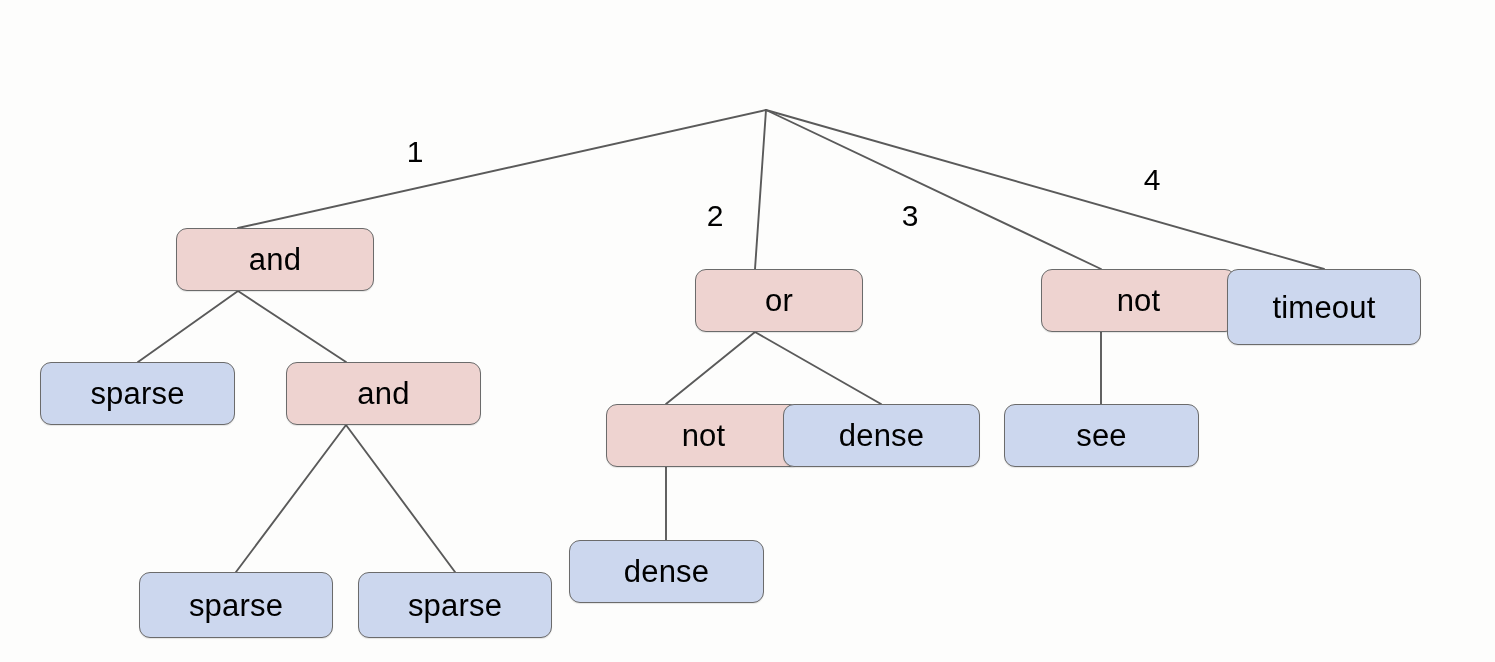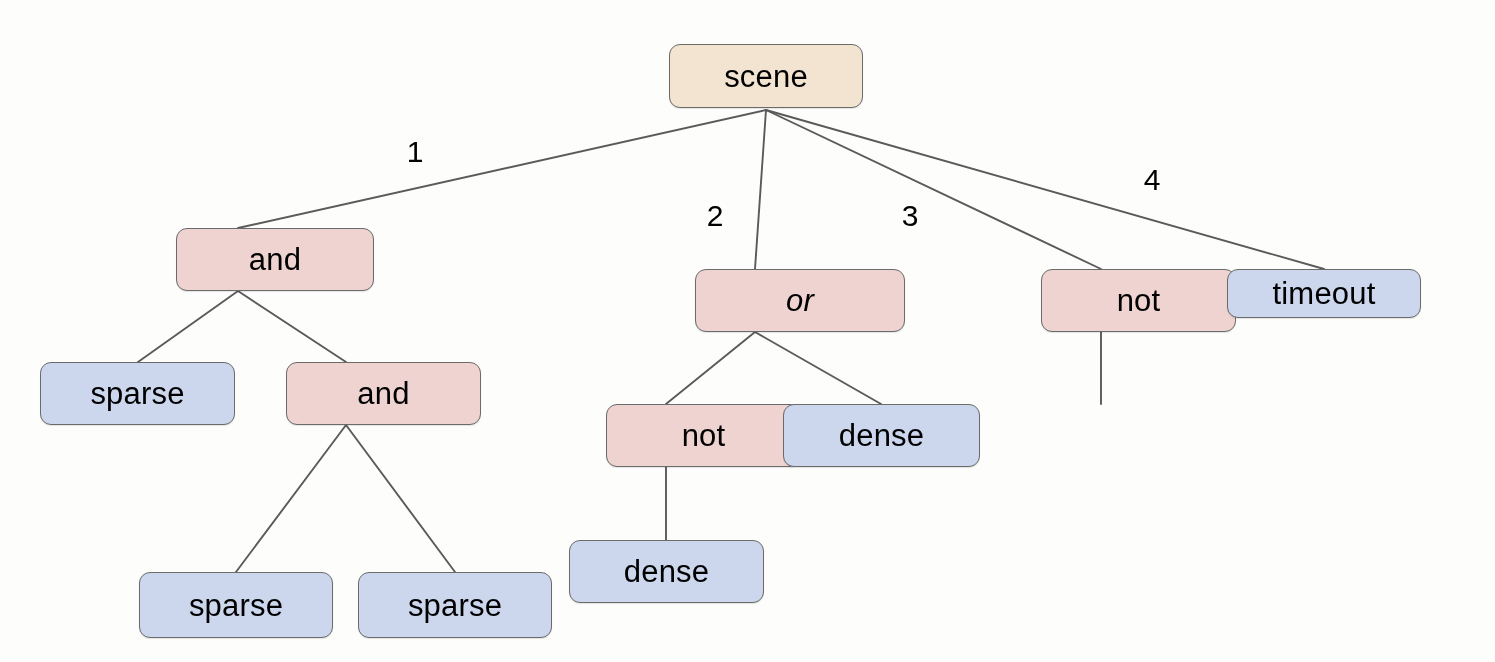--- a/index.html
+++ b/index.html
@@ -75,47 +75,47 @@
       <line x1="755" y1="332" x2="666" y2="404" stroke="#5a5a5a" stroke-width="1.9" stroke-linecap="round"></line>
       <line x1="755" y1="332" x2="881" y2="404" stroke="#5a5a5a" stroke-width="1.9" stroke-linecap="round"></line>
       <line x1="666" y1="467" x2="666" y2="540" stroke="#5a5a5a" stroke-width="1.9" stroke-linecap="round"></line>
       <line x1="1101" y1="332" x2="1101" y2="404" stroke="#5a5a5a" stroke-width="1.9" stroke-linecap="round"></line>
     </svg>
   <div id="node-layer">
       <div class="edge-label" style="left: 415px; top: 152px;">1</div>
       <div class="edge-label" style="left: 715px; top: 216px;">2</div>
       <div class="edge-label" style="left: 910px; top: 216px;">3</div>
       <div class="edge-label" style="left: 1152px; top: 180px;">4</div>
-      <div class="tree-node node-root" style="left: 669px; top: 44px; width: 194px; height: 64px;">
-        <span>scene</span>
-      </div>
       <div class="tree-node node-op" style="left: 139px; top: 228px; width: 198px; height: 63px;">
         <span>and</span>
       </div>
-      <div class="tree-node node-op" style="left: 658px; top: 269px; width: 210px; height: 63px; font-style: italic;">
+      <div class="tree-node node-op" style="left: 658px; top: 269px; width: 168px; height: 63px;">
         <span>or</span>
       </div>
       <div class="tree-node node-op" style="left: 1004px; top: 269px; width: 195px; height: 63px;">
         <span>not</span>
       </div>
-      <div class="tree-node node-leaf" style="left: 1227px; top: 269px; width: 194px; height: 49px;">
+      <div class="tree-node node-leaf" style="left: 1227px; top: 269px; width: 194px; height: 76px;">
         <span>timeout</span>
       </div>
       <div class="tree-node node-leaf" style="left: 40px; top: 362px; width: 195px; height: 63px;">
         <span>sparse</span>
       </div>
       <div class="tree-node node-op" style="left: 249px; top: 362px; width: 195px; height: 63px;">
         <span>and</span>
       </div>
       <div class="tree-node node-op" style="left: 569px; top: 404px; width: 195px; height: 63px;">
         <span>not</span>
       </div>
       <div class="tree-node node-leaf" style="left: 783px; top: 404px; width: 197px; height: 63px;">
         <span>dense</span>
       </div>
+      <div class="tree-node node-leaf" style="left: 1004px; top: 404px; width: 195px; height: 63px;">
+        <span>see</span>
+      </div>
       <div class="tree-node node-leaf" style="left: 569px; top: 540px; width: 195px; height: 63px;">
         <span>dense</span>
       </div>
       <div class="tree-node node-leaf" style="left: 139px; top: 572px; width: 194px; height: 66px;">
         <span>sparse</span>
       </div>
       <div class="tree-node node-leaf" style="left: 358px; top: 572px; width: 194px; height: 66px;">
         <span>sparse</span>
       </div>
     </div>

